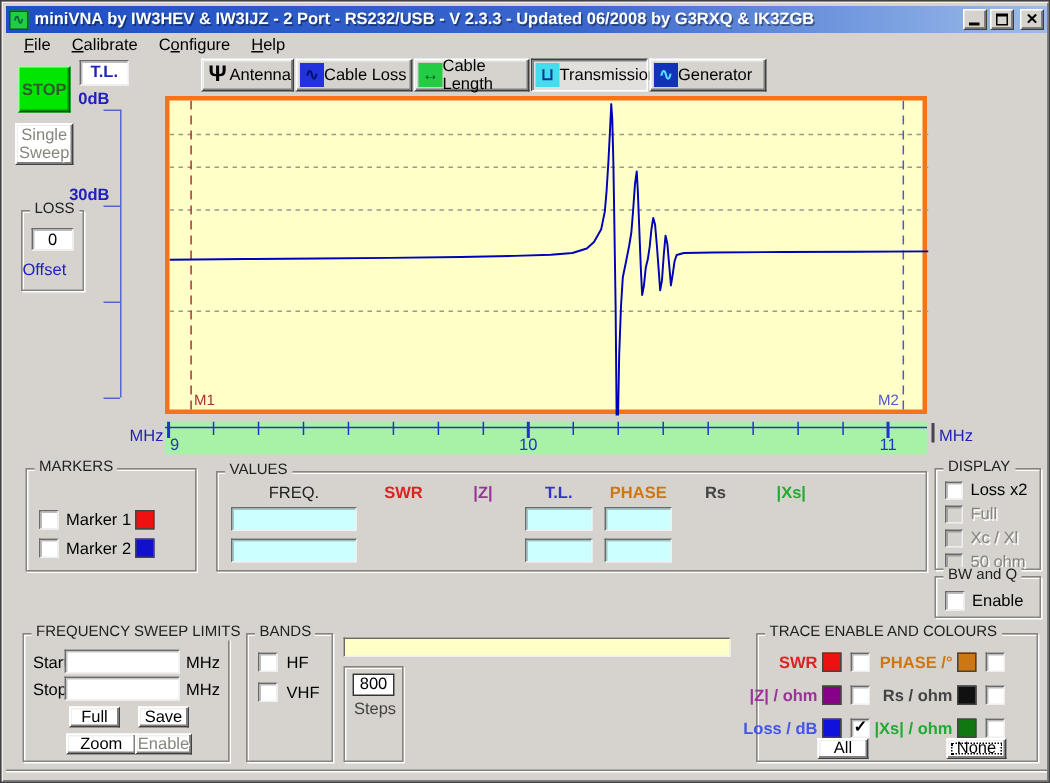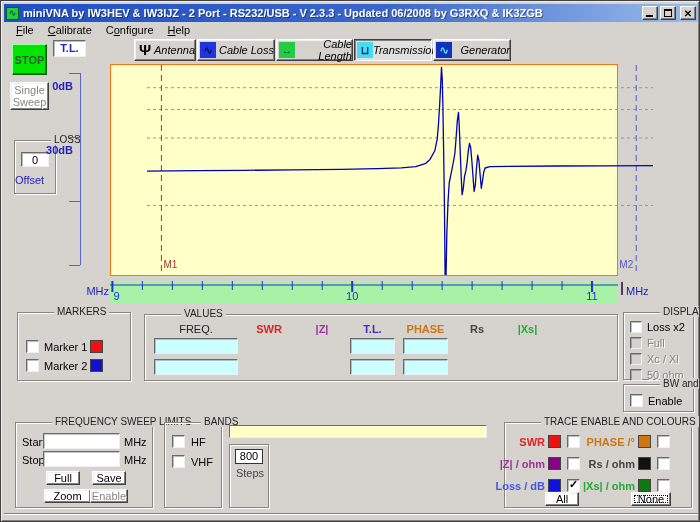--- a/index.html
+++ b/index.html
@@ -49,49 +49,49 @@
   .sweep-btn{left:9px;top:81px;width:39px;height:28px;line-height:12px;flex-direction:column;}
 
   .sunken{background:#fff;border:1px solid;border-color:#6a6a6a #efefef #efefef #6a6a6a;
     box-shadow:inset 1px 1px 0 rgba(64,64,64,.35);}
   .tl-box{position:absolute;left:52px;top:39px;width:33px;height:17px;
     color:#2222bb;font-weight:bold;text-align:center;line-height:15px;}
 
   .groupbox{position:absolute;border:1px solid #87857e;
     box-shadow:inset 1px 1px 0 #fff, 1px 1px 0 #fff;}
   .legend{position:absolute;top:-7px;left:5px;background:#d6d3ce;padding:0 3px;
-    font-size:10px;white-space:nowrap;color:#222;margin-left:31px;}
+    font-size:10px;white-space:nowrap;color:#222;}
 
   .loss-group{left:13px;top:139px;width:42px;height:54px;}
   .loss-field{position:absolute;left:6px;top:11px;width:28px;height:15px;
     text-align:center;line-height:14px;font-size:11px;}
   .loss-offset{position:absolute;left:0;top:33px;width:29px;text-align:center;color:#2222bb;}
 
-  .ydb{position:absolute;width:38px;text-align:right;color:#2222bb;font-weight:bold;font-size:11px;margin-top:20px;}
+  .ydb{position:absolute;width:38px;text-align:right;color:#2222bb;font-weight:bold;font-size:11px;}
   #yaxis{position:absolute;left:68px;top:63px;width:12px;height:212px;}
   .ytick{position:absolute;left:0;width:11px;height:1px;background:#5566cc;}
   .yline{position:absolute;left:11px;width:1px;background:#5566cc;}
 
   .tabs{position:absolute;left:133px;top:38px;height:22px;display:flex;gap:1px;}
   .tab{position:relative;height:22px;display:flex;align-items:center;padding-left:2px;
     background:#d6d3ce;border:1px solid;border-color:#fff #404040 #404040 #fff;
     box-shadow:inset -1px -1px 0 #808080, inset 1px 1px 0 #efefef;cursor:default;}
-  .tab .lbl{flex:1;text-align:right;font-style:italic;}
+  .tab .lbl{flex:1;text-align:left;}
   .tab.selected{background:#e2e0dc;border-color:#404040 #fff #fff #404040;
     box-shadow:inset 1px 1px 0 #808080;}
   .tabicon{width:16px;height:16px;flex:0 0 auto;text-align:center;line-height:16px;
     font-size:11px;font-weight:bold;}
   .icon-antenna{color:#000;font-size:15px;}
   .icon-cableloss{background:#2233dd;color:#001166;}
   .icon-cablelength{background:#22cc44;color:#055a1a;}
   .icon-transmission{background:#44ddee;color:#113399;}
   .icon-generator{background:#1133bb;color:#55e0ff;}
 
   .chart{position:absolute;left:109px;top:63px;width:508px;height:212px;
-    background:#ffffc8;border:1px solid #f97316;padding-left:36px;}
+    background:#ffffc8;border:3px solid #f97316;}
   .chart svg{display:block;}
 
   .xaxis{position:absolute;left:109px;top:280px;width:508px;height:22px;background:#a8f2a8;}
   .mhz{position:absolute;color:#2222bb;font-size:11px;width:30px;}
   .endtick{position:absolute;left:620px;top:281px;width:2px;height:13px;background:#445;}
 
   .cb{position:absolute;width:13px;height:13px;background:#fff;border:1px solid;
     border-color:#6a6a6a #efefef #efefef #6a6a6a;box-shadow:inset 1px 1px 0 rgba(64,64,64,.35);}
   .cb.checked::after{content:"\2713";position:absolute;left:1px;top:-2px;
     font-size:11px;font-weight:bold;color:#000;}

